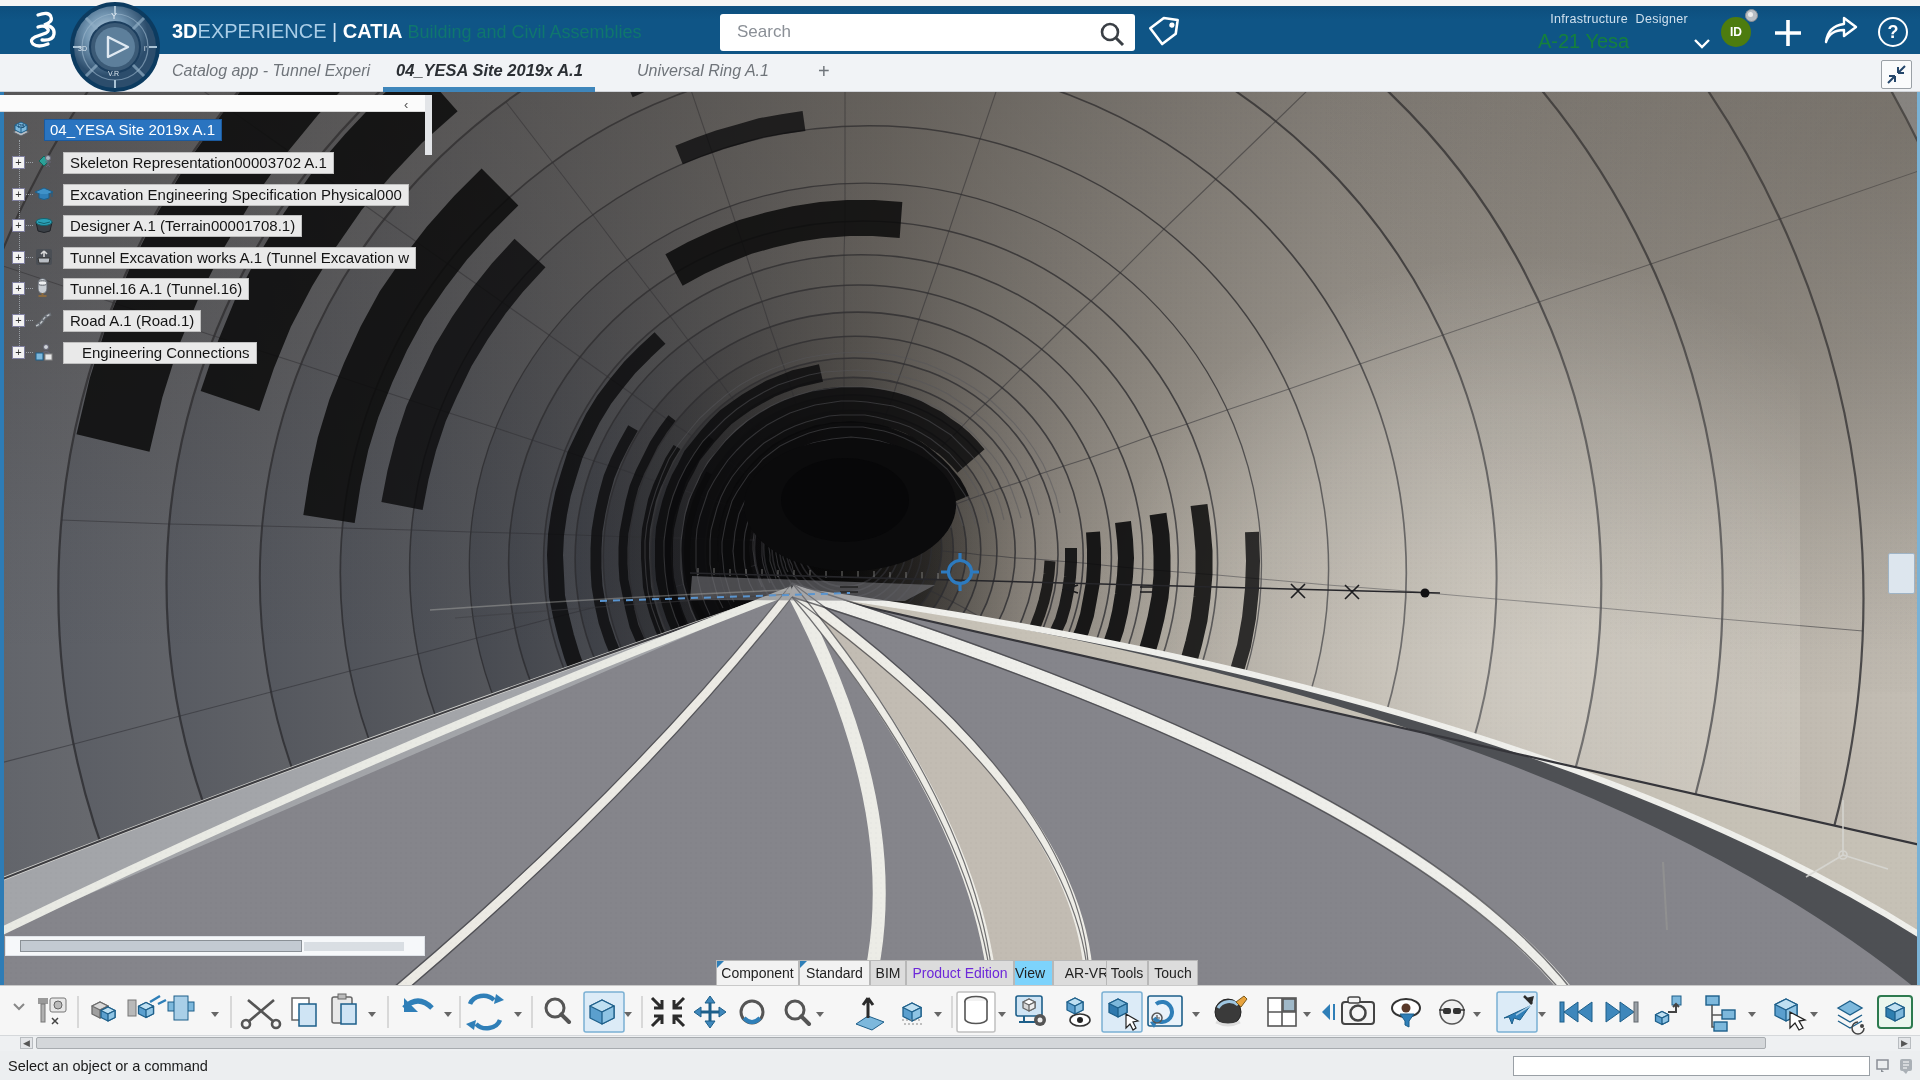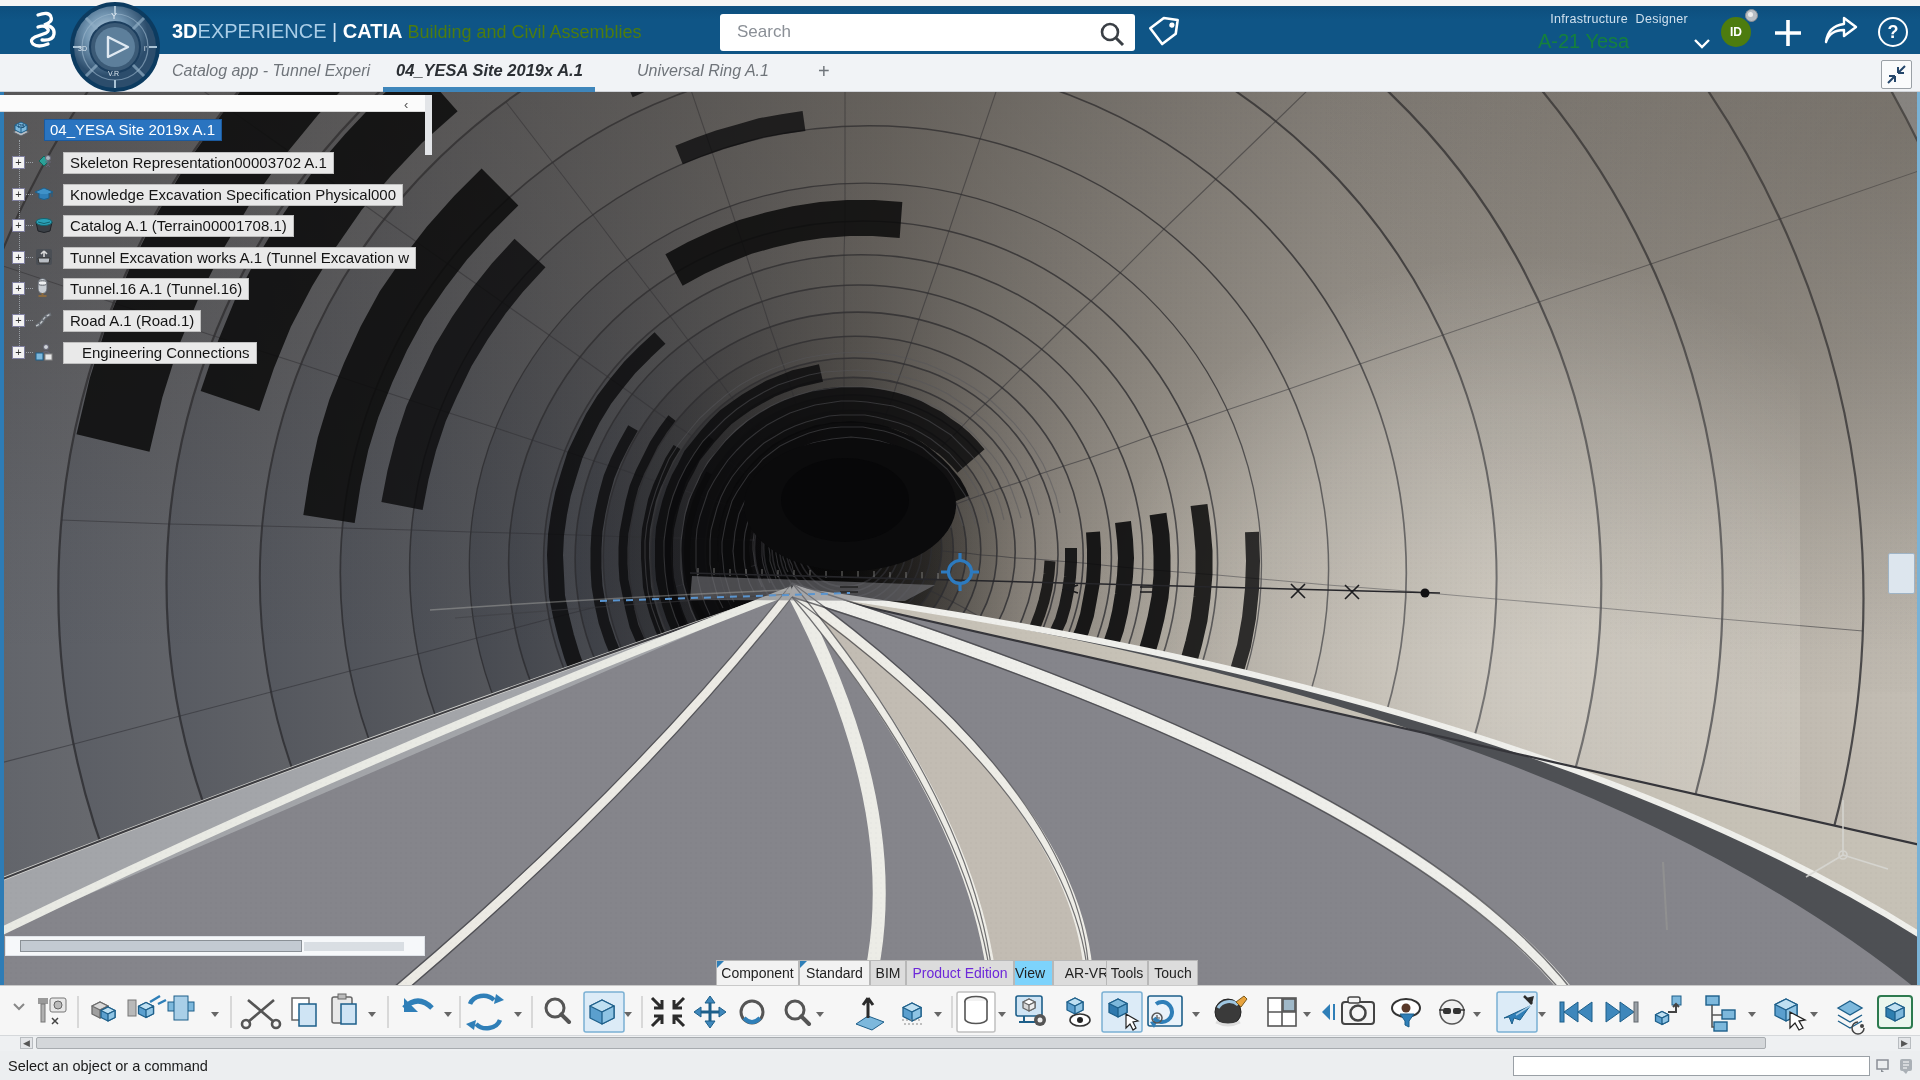--- a/index.html
+++ b/index.html
@@ -31,21 +31,21 @@
 <path d="M40 36 L60 46 L40 56 Z" fill="none" stroke="#dfe9f2" stroke-width="2.4" stroke-linejoin="round"></path>
 <path d="M18 17 L29 28 M76 17 L65 28 M18 75 L29 64 M76 75 L65 64" stroke="#8fadc4" stroke-width="3" opacity="0.7"></path>
 <circle cx="47" cy="46" r="33" fill="none" stroke="#9cb8cd" stroke-width="1.2" opacity="0.6"></circle>
 <path d="M47 5 v8 M5 46 h8 M81 46 h8 M47 79 v8" stroke="#a9c2d4" stroke-width="2"></path>
 <text x="43" y="18" font-size="9" fill="#e6eef5" font-family="Liberation Sans">Y</text>
 <text x="10" y="50" font-size="7" fill="#dbe6ef" font-family="Liberation Sans">3D</text>
 <text x="76" y="50" font-size="7" fill="#dbe6ef" font-family="Liberation Sans">i'</text>
 <text x="40" y="75" font-size="7" fill="#dbe6ef" font-family="Liberation Sans">V.R</text>
 </svg>
 
-<div class="abs" style="left:172px;top:20px;font-size:20px;color:#fff;white-space:nowrap"><b>3D</b><span style="color:#a9cde7">EXPERIENCE</span><span style="color:#cfe2f2"> | </span><b>CATIA</b><span style="font-size:18px;color:#4d7c0f"> Building and Civil Assemblies</span></div>
+<div class="abs" style="left:172px;top:20px;font-size:20px;color:#fff;white-space:nowrap"><b>3D</b><span style="color:#a9cde7">EXPERIENCE</span><span style="color:#cfe2f2"> | </span><b>CATIA</b><span style="font-size:18px;color:#0f766e"> Building and Civil Assemblies</span></div>
 
 <div class="abs" style="left:720px;top:14px;width:415px;height:37px;background:#fff;border-radius:3px"></div>
 <div class="abs" style="left:737px;top:22px;font-size:17px;color:#8a8f96">Search</div>
 <svg class="abs" style="left:1098px;top:20px" width="28" height="28" viewBox="0 0 28 28">
     <circle cx="12" cy="12" r="8" fill="none" stroke="#3a3f45" stroke-width="2.6"></circle>
     <path d="M18 18 L25 25" stroke="#3a3f45" stroke-width="3"></path>
   </svg>
 
 <svg class="abs" style="left:1146px;top:16px" width="36" height="34" viewBox="0 0 36 34">
     <path d="M4 14 L16 2 L30 2 L30 16 L18 28 Z" fill="none" stroke="#fff" stroke-width="2.6" stroke-linejoin="round" transform="rotate(8 17 15)"></path>
@@ -412,29 +412,29 @@
       <path d="M15 9 v5 m-3 -3 h6 m-5 5 l2 -2 2 2" stroke="#667" fill="none"></path>
     </svg></div>
 <div style="position:absolute;left:63px;top:152px;background:#e9e9e9;color:#141414;font-size:15px;padding:1px 6px 2px 6px;border:1px solid #bfbfbf;white-space:nowrap">Skeleton Representation00003702 A.1</div>
 <div style="position:absolute;left:12px;top:188px;width:13px;height:13px;background:#f2f2f2;border:1px solid #8080a0;font-size:11px;line-height:11px;text-align:center;color:#333">+</div>
 <div style="position:absolute;left:26px;top:194px;width:7px;height:1px;border-top:1px dotted #9aa0a6"></div>
 <div style="position:absolute;left:33px;top:183px"><svg width="22" height="22" viewBox="0 0 22 22">
       <path d="M2 9 L11 5 L20 9 L11 13 Z" fill="#3f92c9" stroke="#1d5f8a"></path>
       <path d="M6 11 v4 q5 3 10 0 v-4" fill="#2f7fb8" stroke="#1d5f8a"></path>
       <path d="M19 9 v5" stroke="#1d5f8a"></path>
     </svg></div>
-<div style="position:absolute;left:63px;top:184px;background:#e9e9e9;color:#141414;font-size:15px;padding:1px 6px 2px 6px;border:1px solid #bfbfbf;white-space:nowrap">Knowledge Excavation Specification Physical000</div>
+<div style="position:absolute;left:63px;top:184px;background:#e9e9e9;color:#141414;font-size:15px;padding:1px 6px 2px 6px;border:1px solid #bfbfbf;white-space:nowrap">Excavation Engineering Specification Physical000</div>
 <div style="position:absolute;left:12px;top:219px;width:13px;height:13px;background:#f2f2f2;border:1px solid #8080a0;font-size:11px;line-height:11px;text-align:center;color:#333">+</div>
 <div style="position:absolute;left:26px;top:225px;width:7px;height:1px;border-top:1px dotted #9aa0a6"></div>
 <div style="position:absolute;left:33px;top:214px"><svg width="22" height="22" viewBox="0 0 22 22">
       <path d="M3 8 h16 l-2 9 a9 5 0 0 1 -12 0 Z" fill="#3a3f45" stroke="#202328"></path>
       <ellipse cx="11" cy="8" rx="8" ry="3.5" fill="#2aa1b8" stroke="#14636e"></ellipse>
       <path d="M5 8 q6 3 12 0" stroke="#14636e" fill="none"></path>
     </svg></div>
-<div style="position:absolute;left:63px;top:215px;background:#e9e9e9;color:#141414;font-size:15px;padding:1px 6px 2px 6px;border:1px solid #bfbfbf;white-space:nowrap">Catalog A.1 (Terrain00001708.1)</div>
+<div style="position:absolute;left:63px;top:215px;background:#e9e9e9;color:#141414;font-size:15px;padding:1px 6px 2px 6px;border:1px solid #bfbfbf;white-space:nowrap">Designer A.1 (Terrain00001708.1)</div>
 <div style="position:absolute;left:12px;top:251px;width:13px;height:13px;background:#f2f2f2;border:1px solid #8080a0;font-size:11px;line-height:11px;text-align:center;color:#333">+</div>
 <div style="position:absolute;left:26px;top:257px;width:7px;height:1px;border-top:1px dotted #9aa0a6"></div>
 <div style="position:absolute;left:33px;top:246px"><svg width="22" height="22" viewBox="0 0 22 22">
       <rect x="3" y="3" width="16" height="16" rx="2" fill="#4a4e54"></rect>
       <path d="M5 12 h12 l-1 5 h-10 Z" fill="#b9bec4" stroke="#333"></path>
       <path d="M11 11 V5 m0 0 l-3 3 m3 -3 l3 3" stroke="#d8d8d8" stroke-width="1.6" fill="none"></path>
     </svg></div>
 <div style="position:absolute;left:63px;top:247px;background:#e9e9e9;color:#141414;font-size:15px;padding:1px 6px 2px 6px;border:1px solid #bfbfbf;white-space:nowrap">Tunnel Excavation works A.1 (Tunnel Excavation w</div>
 <div style="position:absolute;left:12px;top:282px;width:13px;height:13px;background:#f2f2f2;border:1px solid #8080a0;font-size:11px;line-height:11px;text-align:center;color:#333">+</div>
 <div style="position:absolute;left:26px;top:288px;width:7px;height:1px;border-top:1px dotted #9aa0a6"></div>

